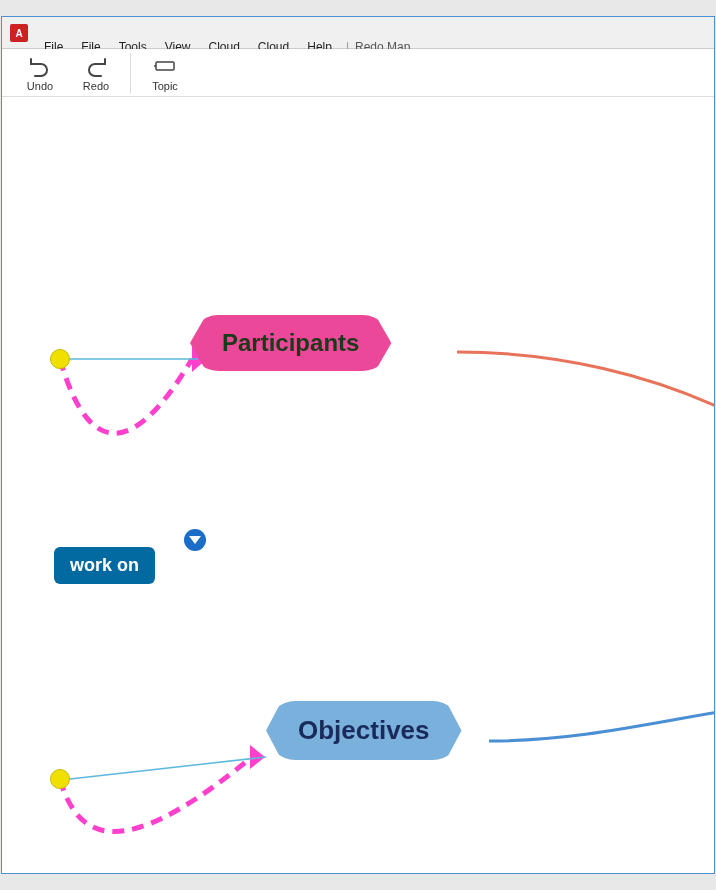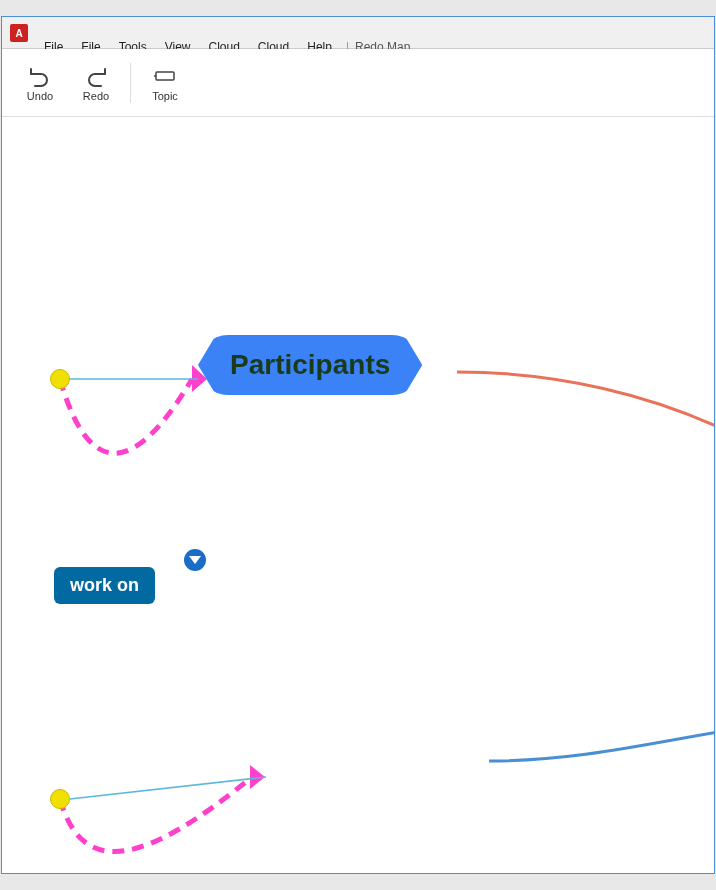--- a/index.html
+++ b/index.html
@@ -67,21 +67,21 @@
       padding: 0 4px;
     }
 
     .menu-app-name {
       font-size: 12px;
       color: #555;
     }
 
     
     .toolbar {
-      height: 68px;
+      height: 48px;
       background: #fff;
       border-bottom: 1px solid #ddd;
       display: flex;
       align-items: center;
       padding: 0 12px;
       gap: 4px;
     }
 
     .toolbar-btn {
       display: flex;
@@ -116,26 +116,26 @@
     .canvas {
       flex: 1;
       background: #fff;
       position: relative;
       overflow: hidden;
     }
 
     
     .node-participants {
       position: absolute;
-      left: 196px;
+      left: 188px;
       top: 218px;
-      background: #3b82f6;
+      background: #ec4899;
       border-radius: 50px;
       padding: 14px 32px;
-      font-size: 28px;
+      font-size: 24px;
       font-weight: bold;
       color: #1a3a1a;
       white-space: nowrap;
       clip-path: polygon(8% 0%, 92% 0%, 100% 50%, 92% 100%, 8% 100%, 0% 50%);
     }
 
     .node-objectives {
       position: absolute;
       left: 264px;
       top: 604px;
@@ -279,20 +279,23 @@
     </svg>
 
     <div class="yellow-circle-top"></div>
 
     <div class="yellow-circle-bottom"></div>
 
     <div class="node-participants">
       <span>Participants</span>
     </div>
 
+    <div class="node-objectives">
+      <span>Objectives</span>
+    </div>
 
     <div class="node-work-on">
       <span>work on</span>
     </div>
 
     <div class="dropdown-indicator">
       <svg width="12" height="8" viewBox="0 0 12 8">
         <polygon points="0,0 12,0 6,8" fill="white"></polygon>
       </svg>
     </div>

